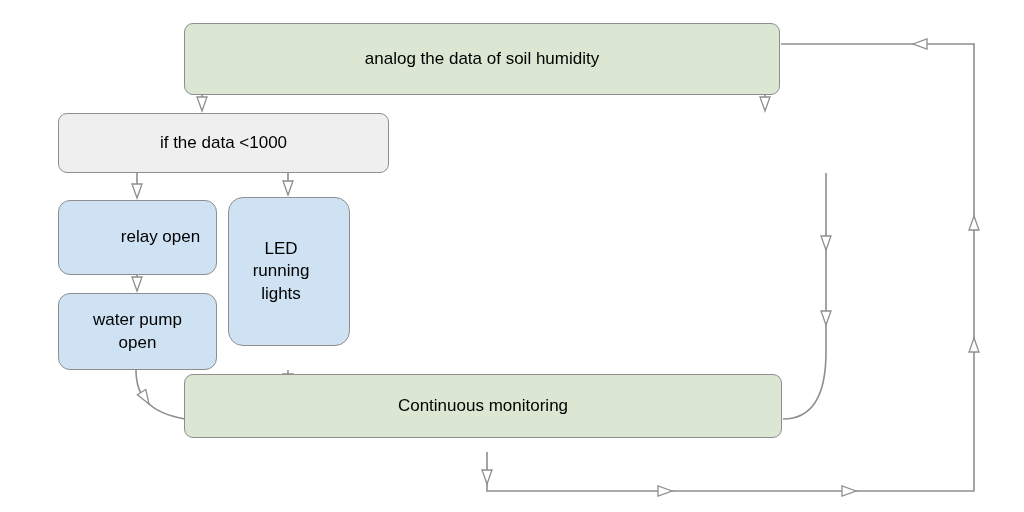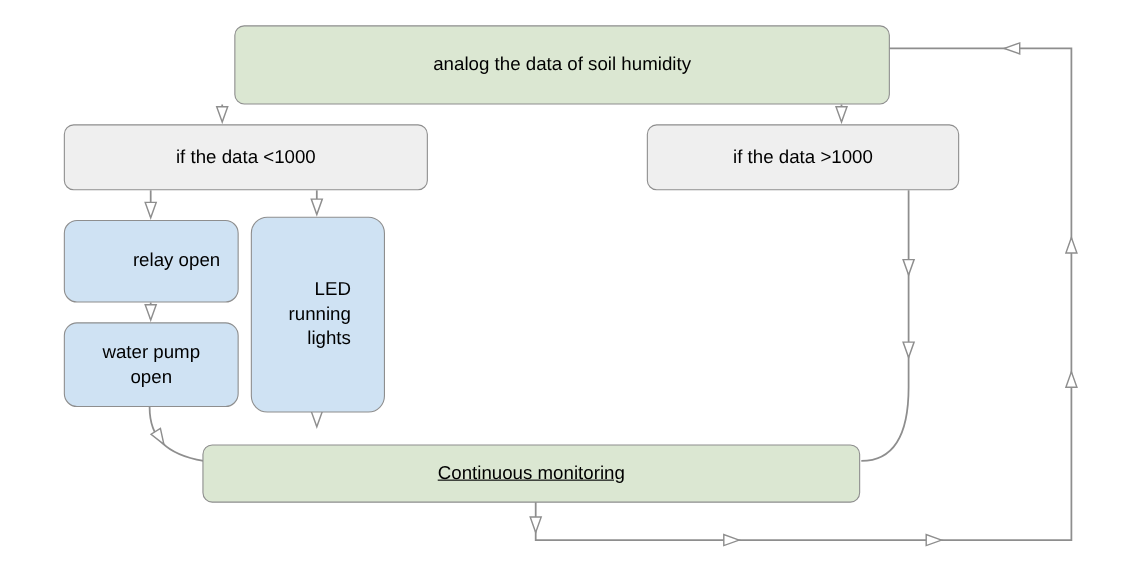--- a/index.html
+++ b/index.html
@@ -23,32 +23,32 @@
     align-items: center;
     justify-content: center;
     text-align: center;
     font-size: 17px;
     color: #000000;
     line-height: 1.32;
   }
   .green { background: #dbe7d2; border-radius: 9px; }
   .gray  { background: #efefef; border-radius: 9px; }
   .blue  { background: #cfe2f3; border-radius: 12px; padding-left: 46px; }
-  .node-analog   { left: 184px; top: 23px;  width: 596px; height: 72px; margin-left: 29px; }
+  .node-analog   { left: 184px; top: 23px;  width: 596px; height: 72px; }
   .node-cond-lt  { left: 58px;  top: 113px; width: 331px; height: 60px; }
   .node-cond-gt  { left: 588px; top: 113px; width: 284px; height: 60px; }
   .node-relay    { left: 58px;  top: 200px; width: 159px; height: 75px; }
   .node-pump     { left: 58px;  top: 293px; width: 159px; height: 77px; padding: 0 28px; }
   .node-led      {
-    left: 228px; top: 197px; width: 122px; height: 178px;
+    left: 228px; top: 197px; width: 122px; height: 149px;
     border-radius: 15px;
-    justify-content: flex-start; text-align: right;
+    justify-content: flex-start; text-align: center;
     padding: 0 30px 0 14px;
   }
-  .node-monitor  { left: 184px; top: 404px; width: 598px; height: 53px; text-decoration: underline; }
+  .node-monitor  { left: 184px; top: 374px; width: 598px; height: 64px; }
   .edge { stroke: #8e8e8e; stroke-width: 1.6; fill: none; }
   .arrowhead { fill: #ffffff; stroke: #8e8e8e; stroke-width: 1.3; }
 </style>
 </head>
 <body>
 
 <div id="canvas">
 
   <svg id="connector-svg" width="1024" height="512" viewBox="0 0 1024 512">
     <g>
@@ -76,19 +76,18 @@
       <polygon class="arrowhead" points="672,491 658,486 658,496"></polygon>
       <polygon class="arrowhead" points="856,491 842,486 842,496"></polygon>
       <polygon class="arrowhead" points="974,338 969,352 979,352"></polygon>
       <polygon class="arrowhead" points="974,216 969,230 979,230"></polygon>
       <polygon class="arrowhead" points="913,44 927,39 927,49"></polygon>
     </g>
   </svg>
 
   <div class="node green node-analog">analog the data of soil humidity</div>
   <div class="node gray  node-cond-lt">if the data &lt;1000</div>
-  <div class="node gray  node-cond-gt">if the data &gt;1000</div>
   <div class="node blue  node-relay">relay open</div>
   <div class="node blue  node-pump">water pump open</div>
   <div class="node blue  node-led">LED running lights</div>
   <div class="node green node-monitor">Continuous monitoring</div>
 
 </div>
 
 </body></html>

